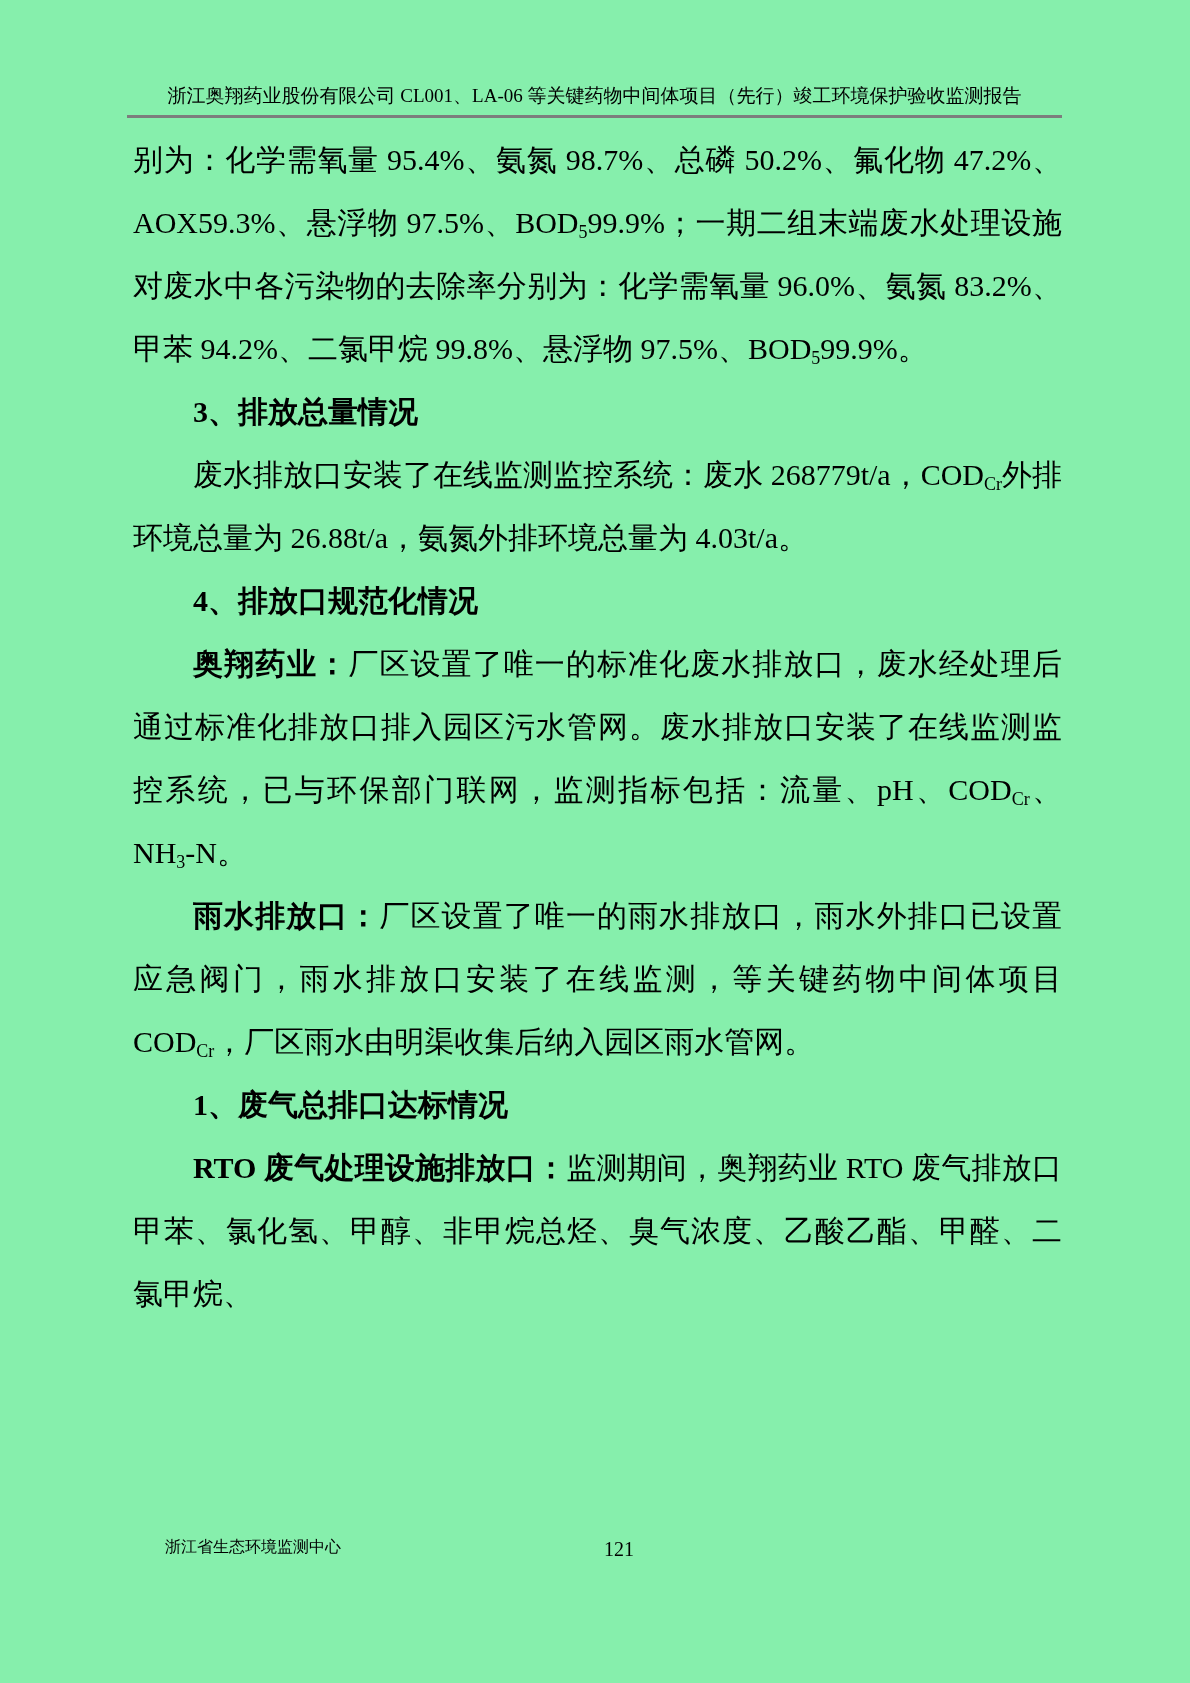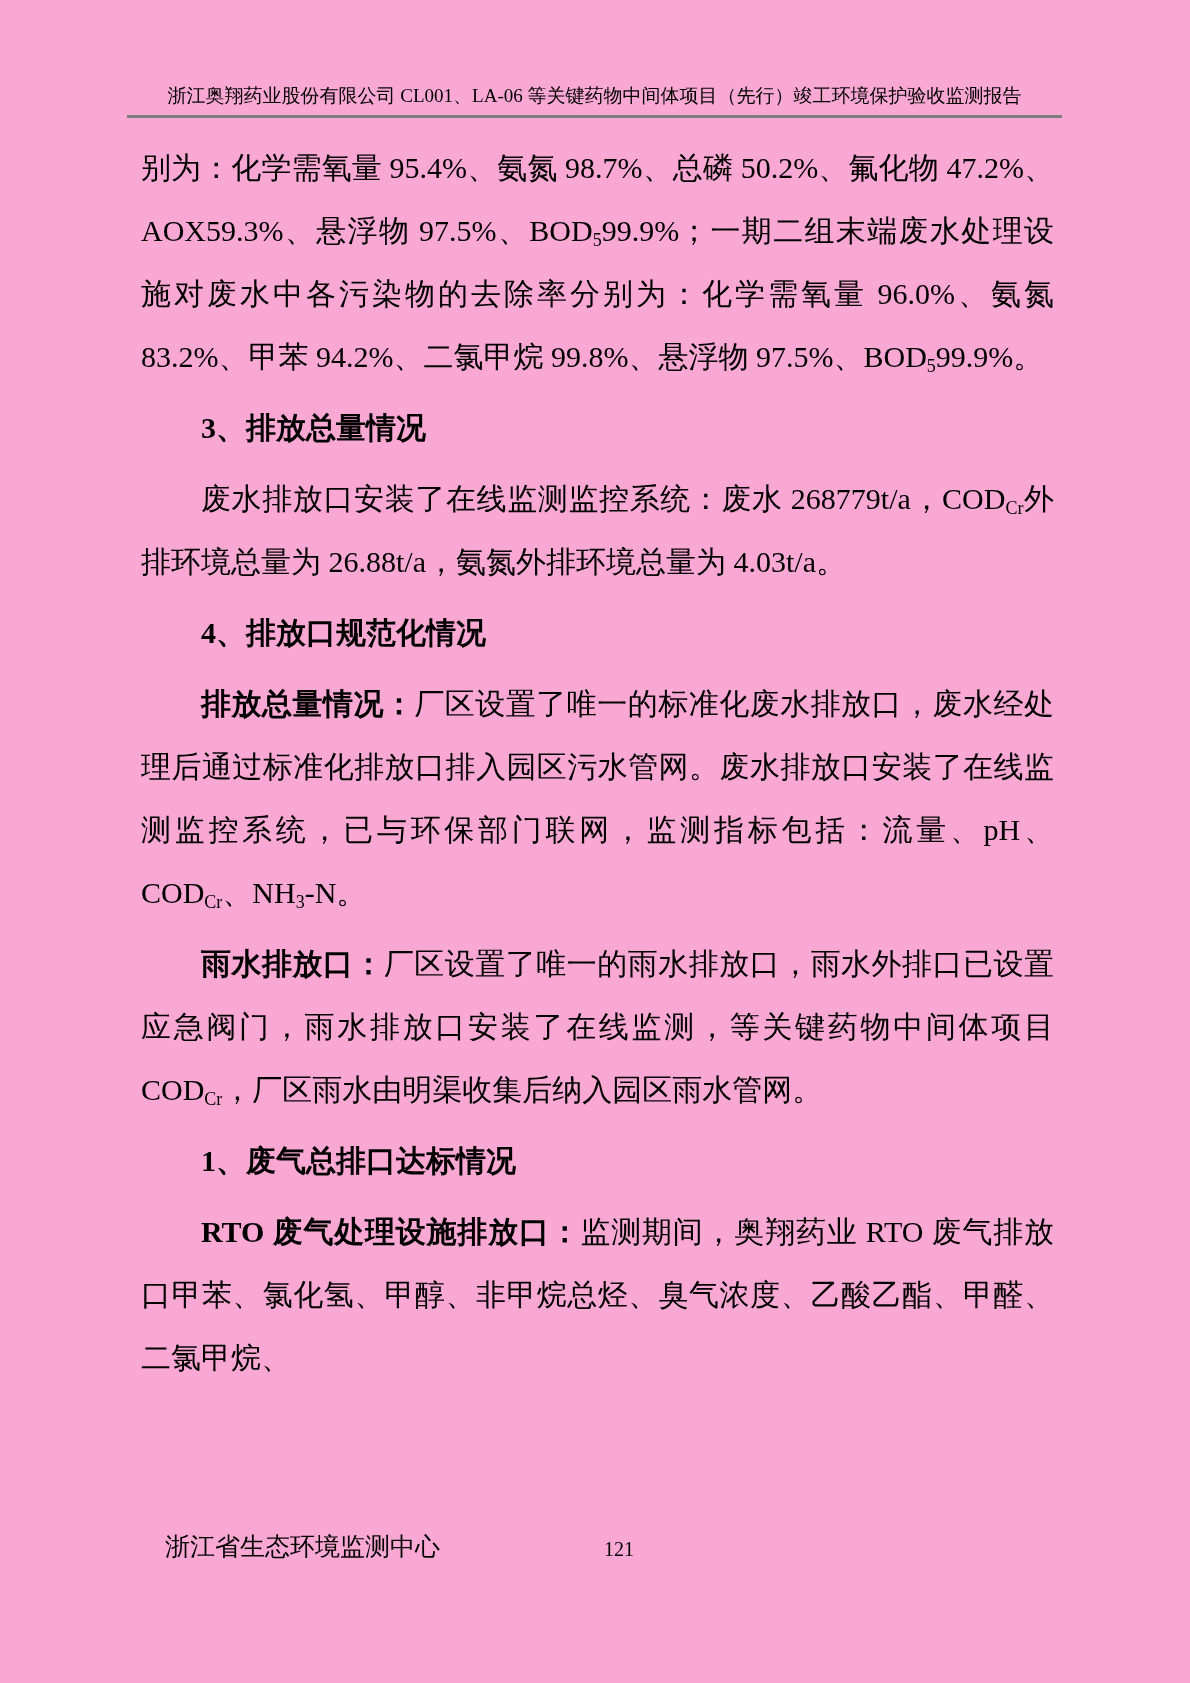--- a/index.html
+++ b/index.html
@@ -2,21 +2,21 @@
 <html><head>
 <meta charset="utf-8">
 <style>
   * { margin: 0; padding: 0; box-sizing: border-box; }
   html, body { background: #ffffff; }
   .page {
     position: relative;
     width: 1190px;
     height: 1683px;
     margin: 0 auto;
-    background: #f9a8d4;
+    background: #86efac;
     color: #000000;
     font-family: "Liberation Serif", "DejaVu Serif", serif;
     overflow: hidden;
     text-decoration: underline;
   }
   .header {
     position: absolute;
     left: 127px;
     right: 128px;
     top: 84px;
@@ -31,33 +31,33 @@
     position: absolute;
     left: 133px;
     top: 128px;
     width: 929px;
     font-size: 30px;
     line-height: 63px;
     text-align: justify;
     text-justify: inter-character;
     color: #000000;
   }
-  .content p { margin: 8px; }
+  .content p { margin: 0; }
   .indent { text-indent: 2em; }
   .heading span, .section-heading span, .bold { font-weight: bold; }
   sub {
     font-size: 0.6em;
     line-height: 0;
     vertical-align: -0.25em;
   }
   .footer-org {
     position: absolute;
     left: 165px;
     top: 1534px;
-    font-size: 25px;
+    font-size: 16px;
     line-height: 26px;
   }
   .footer-page {
     position: absolute;
     left: 0;
     top: 1536px;
     width: 100%;
     text-align: center;
     font-size: 20px;
     line-height: 26px;
@@ -68,21 +68,21 @@
 <body>
 
 <div class="page">
   <div class="header">浙江奥翔药业股份有限公司 CL001、LA-06 等关键药物中间体项目（先行）竣工环境保护验收监测报告</div>
 
   <div class="content">
       <p class=""><span>别为：化学需氧量 95.4%、氨氮 98.7%、总磷 50.2%、氟化物 47.2%、AOX59.3%、悬浮物 97.5%、BOD</span><sub>5</sub><span>99.9%；一期二组末端废水处理设施对废水中各污染物的去除率分别为：化学需氧量 96.0%、氨氮 83.2%、甲苯 94.2%、二氯甲烷 99.8%、悬浮物 97.5%、BOD</span><sub>5</sub><span>99.9%。</span></p>
       <p class="heading indent"><span class="bold">3、排放总量情况</span></p>
       <p class=" indent"><span>废水排放口安装了在线监测监控系统：废水 268779t/a，COD</span><sub>Cr</sub><span>外排环境总量为 26.88t/a，氨氮外排环境总量为 4.03t/a。</span></p>
       <p class="heading indent"><span class="bold">4、排放口规范化情况</span></p>
-      <p class=" indent"><span class="bold">排放总量情况：</span><span>厂区设置了唯一的标准化废水排放口，废水经处理后通过标准化排放口排入园区污水管网。废水排放口安装了在线监测监控系统，已与环保部门联网，监测指标包括：流量、pH、COD</span><sub>Cr</sub><span>、NH</span><sub>3</sub><span>-N。</span></p>
+      <p class=" indent"><span class="bold">奥翔药业：</span><span>厂区设置了唯一的标准化废水排放口，废水经处理后通过标准化排放口排入园区污水管网。废水排放口安装了在线监测监控系统，已与环保部门联网，监测指标包括：流量、pH、COD</span><sub>Cr</sub><span>、NH</span><sub>3</sub><span>-N。</span></p>
       <p class=" indent"><span class="bold">雨水排放口：</span><span>厂区设置了唯一的雨水排放口，雨水外排口已设置应急阀门，雨水排放口安装了在线监测，等关键药物中间体项目 COD</span><sub>Cr</sub><span>，厂区雨水由明渠收集后纳入园区雨水管网。</span></p>
       <p class="heading indent"><span class="bold">1、废气总排口达标情况</span></p>
       <p class=" indent"><span class="bold">RTO 废气处理设施排放口：</span><span>监测期间，奥翔药业 RTO 废气排放口甲苯、氯化氢、甲醇、非甲烷总烃、臭气浓度、乙酸乙酯、甲醛、二氯甲烷、</span></p>
     </div>
 
   <div class="footer-org">浙江省生态环境监测中心</div>
   <div class="footer-page">121</div>
 </div>
 
 </body></html>

